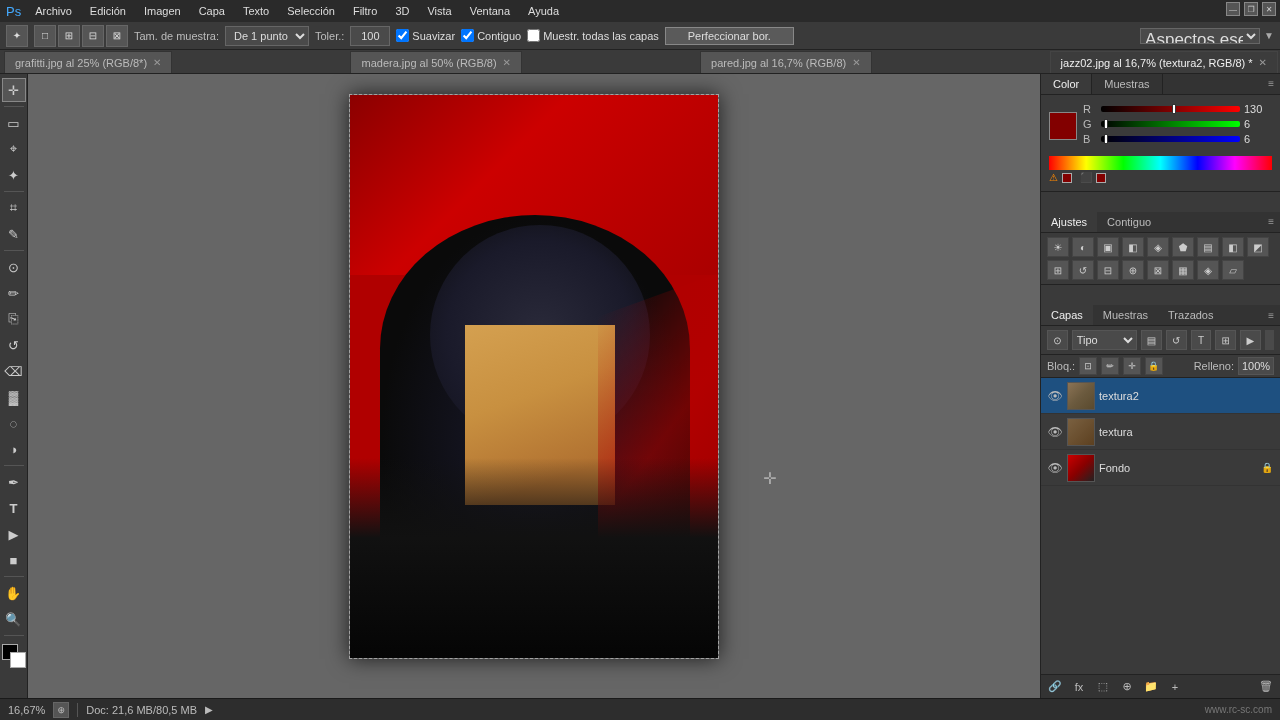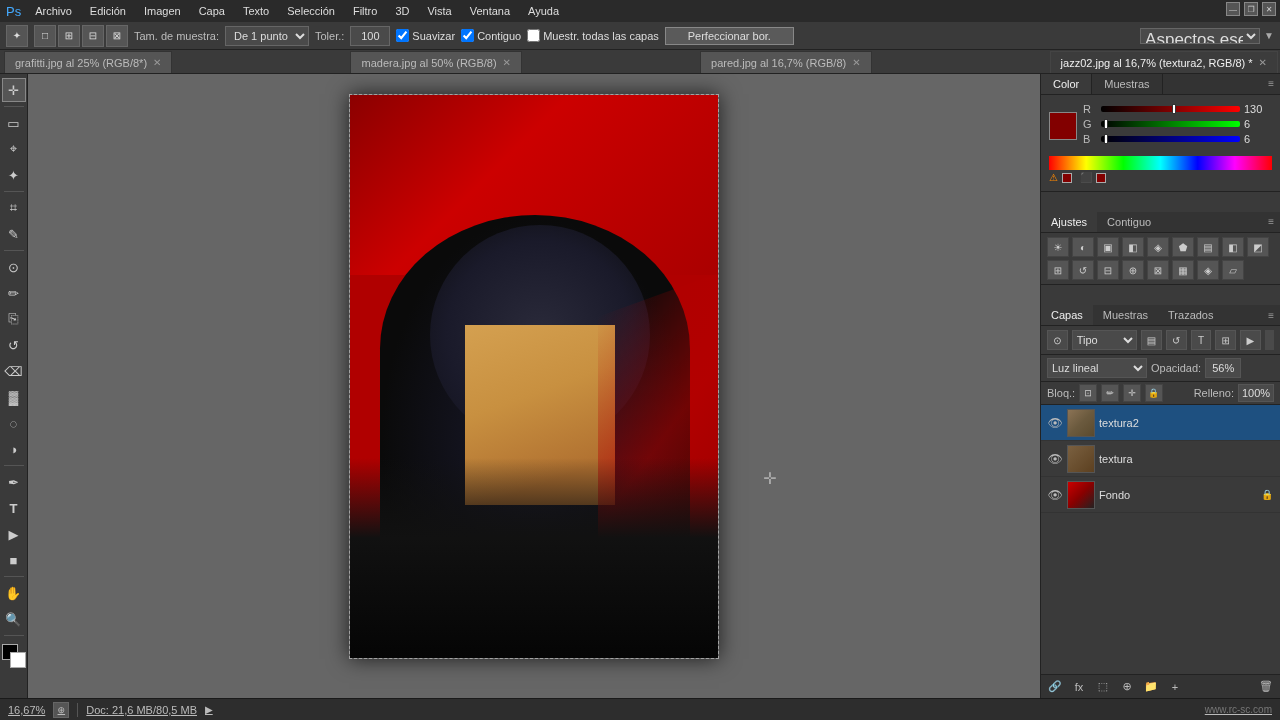--- a/index.html
+++ b/index.html
@@ -438,21 +438,20 @@
     #status-bar {
       height: 22px;
       background: #2d2d2d;
       border-top: 1px solid #1a1a1a;
       display: flex;
       align-items: center;
       padding: 0 8px;
       gap: 8px;
       font-size: 11px;
       color: #bbb;
-      text-decoration: underline;
     }
     .status-sep {
       width: 1px; height: 14px;
       background: #555;
     }
     .status-arrow {
       font-size: 10px; cursor: pointer;
     }
   </style>
 </head>
@@ -681,27 +680,20 @@
           <option>Tipo</option>
         </select>
         <div class="capas-ctrl-btn">▤</div>
         <div class="capas-ctrl-btn">↺</div>
         <div class="capas-ctrl-btn">T</div>
         <div class="capas-ctrl-btn">⊞</div>
         <div class="capas-ctrl-btn">▶</div>
         <div style="margin-left:auto;width:10px;height:20px;background:#4a4a4a;cursor:pointer;"></div>
       </div>
 
-      <div style="padding:3px 6px;display:flex;align-items:center;gap:4px;border-bottom:1px solid #222;">
-        <select style="width:100px;height:20px;background:#4a4a4a;border:1px solid #555;color:#ddd;font-size:11px;">
-          <option>Luz lineal</option>
-        </select>
-        <span style="font-size:11px;color:#bbb;">Opacidad:</span>
-        <input type="text" style="width: 36px; height: 20px; background: rgb(74, 74, 74); border: 1px solid rgb(85, 85, 85); color: rgb(221, 221, 221); font-size: 11px; text-align: center;" value="56%">
-      </div>
 
       <div style="padding:2px 6px;display:flex;align-items:center;gap:4px;border-bottom:1px solid #222;">
         <span style="font-size:11px;color:#bbb;">Bloq.:</span>
         <div class="lock-icon">⊡</div>
         <div class="lock-icon">✏</div>
         <div class="lock-icon">✛</div>
         <div class="lock-icon">🔒</div>
         <span style="font-size:11px;color:#bbb;margin-left:auto;text-align:right;">Relleno:</span>
         <input type="text" style="width: 36px; height: 18px; background: rgb(74, 74, 74); border: 1px solid rgb(85, 85, 85); color: rgb(221, 221, 221); font-size: 11px; text-align: center;" value="100%">
       </div>

